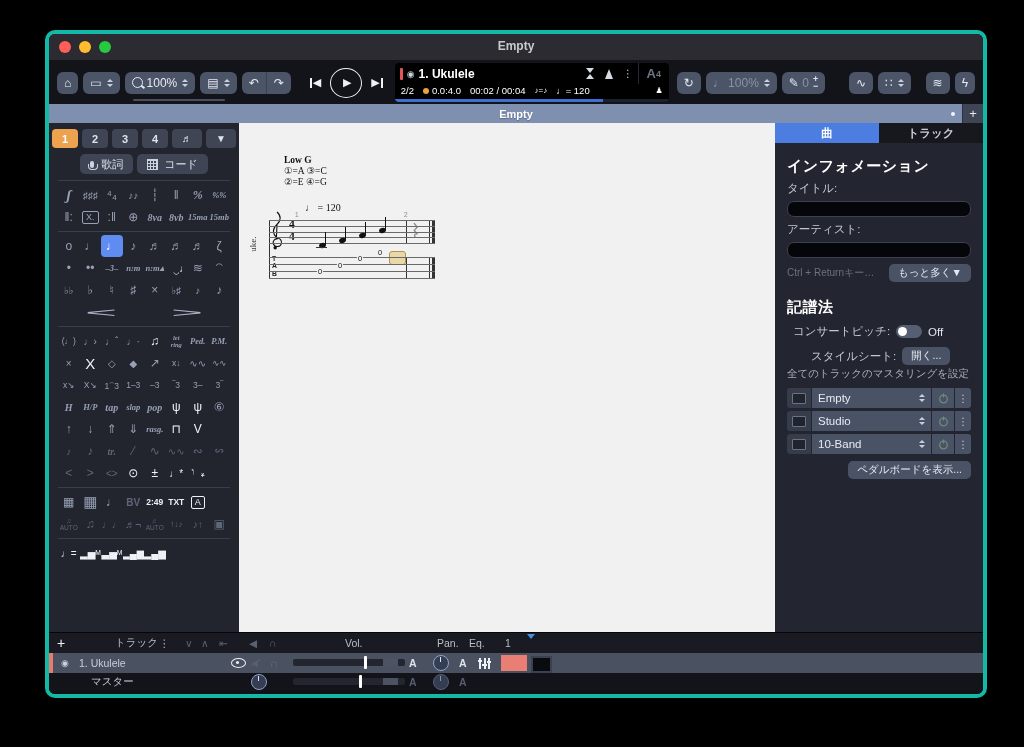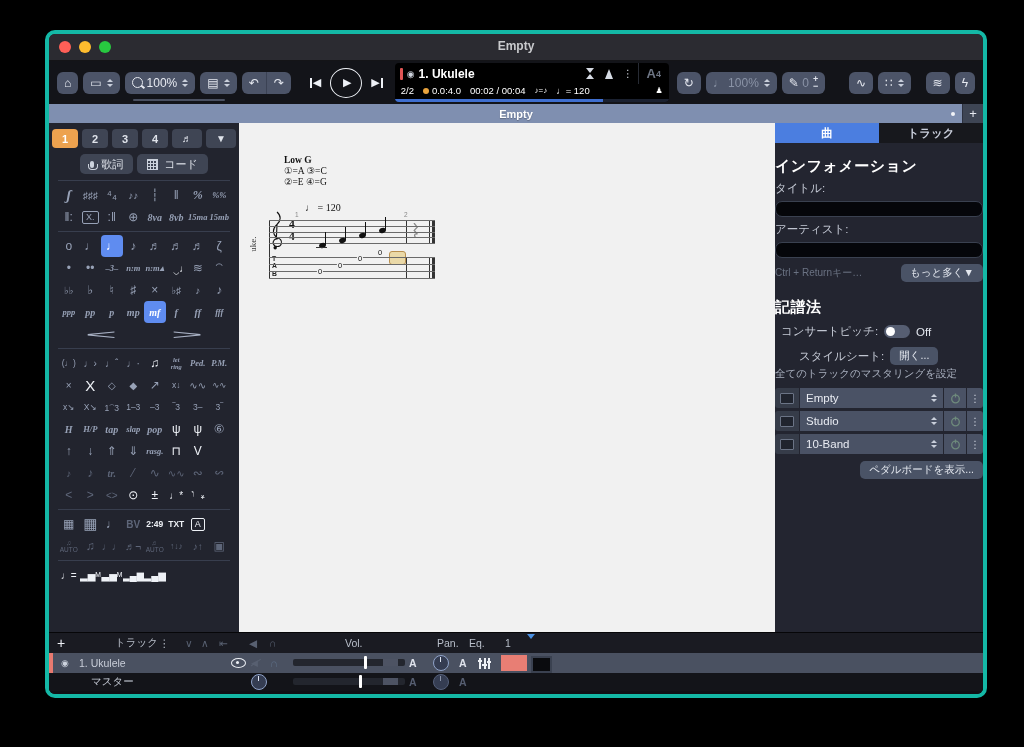--- a/index.html
+++ b/index.html
@@ -100,21 +100,21 @@
   .ns{position:absolute;width:1.3px;height:13px;background:#111}
   .ll{position:absolute;width:11px;height:1px;background:#333}
   .tfret{position:absolute;font-size:7.5px;background:#f1f1f1;padding:0 1px;transform:translateX(-50%);font-family:"Liberation Sans",sans-serif;color:#111}
   .cursor{position:absolute;width:15px;height:12px;background:#ead9a8;border:1.5px solid #b98f4e;border-radius:3px}
   
   .panel{width:208px;flex:0 0 auto;background:#232530;display:flex;flex-direction:column;color:#c6cbd6}
   .ptabs{display:flex;height:20px;flex:0 0 auto}
   .ptab{flex:1;display:flex;align-items:center;justify-content:center;font-size:11.5px;font-weight:bold}
   .ptab.on{background:#4b7ee0;color:#fff}
   .ptab.off{background:#17181d;color:#c9cedb}
-  .pbody{padding:8px 0 0;overflow:hidden}
+  .pbody{padding:8px 12px 0;overflow:hidden}
   .ph{font-size:15px;font-weight:bold;color:#fff;margin:6px 0 4px;letter-spacing:.5px}
   .plabel{font-size:11.5px;margin:5px 0 3px}
   .pinput{width:100%;box-sizing:border-box;height:16px;background:#05060a;border:1px solid #3a4150;border-radius:7px;color:#dfe3ec;font-size:11px;padding:0 6px;outline:none}
   .hintrow{display:flex;align-items:center;margin-top:6px;gap:6px}
   .hint{flex:1;font-size:10px;color:#6a7282;white-space:nowrap;overflow:hidden;text-overflow:ellipsis}
   .smbtn{background:#4a5366;border-radius:5px;color:#e3e7ee;font-size:10.5px;padding:2px 9px;white-space:nowrap}
   .cprow{display:flex;align-items:center;gap:6px;margin:7px 0 0 6px;font-size:11.5px}
   .tgl{width:26px;height:13px;background:#565e72;border-radius:7px;position:relative}
   .tgl::after{content:"";position:absolute;left:2px;top:2px;width:9px;height:9px;border-radius:50%;background:#fff}
   .ssrow{display:flex;align-items:center;gap:6px;margin:8px 0 0 24px;font-size:11.5px}
@@ -357,30 +357,20 @@
             <div class="pal-row">
               <span class="pal-item sm">♭♭</span>
               <span class="pal-item">♭</span>
               <span class="pal-item">♮</span>
               <span class="pal-item">♯</span>
               <span class="pal-item">×</span>
               <span class="pal-item sm">♭♯</span>
               <span class="pal-item sm">♪</span>
               <span class="pal-item">♪</span>
             </div>
-            <div class="pal-row">
-              <span class="pal-item it xs">ppp</span>
-              <span class="pal-item it sm">pp</span>
-              <span class="pal-item it sm">p</span>
-              <span class="pal-item it sm">mp</span>
-              <span class="pal-item sel it sm">mf</span>
-              <span class="pal-item it sm">f</span>
-              <span class="pal-item it sm">ff</span>
-              <span class="pal-item it xs">fff</span>
-            </div>
             <div class="pal-row two">
               <span class="pal-item hair">&lt;</span>
               <span class="pal-item hair">&gt;</span>
             </div>
           </div>
           <div class="pal-sec">
             <div class="pal-row">
               <span class="pal-item xs">(♩)</span>
               <span class="pal-item sm">♩›</span>
               <span class="pal-item sm">♩ˆ</span>

